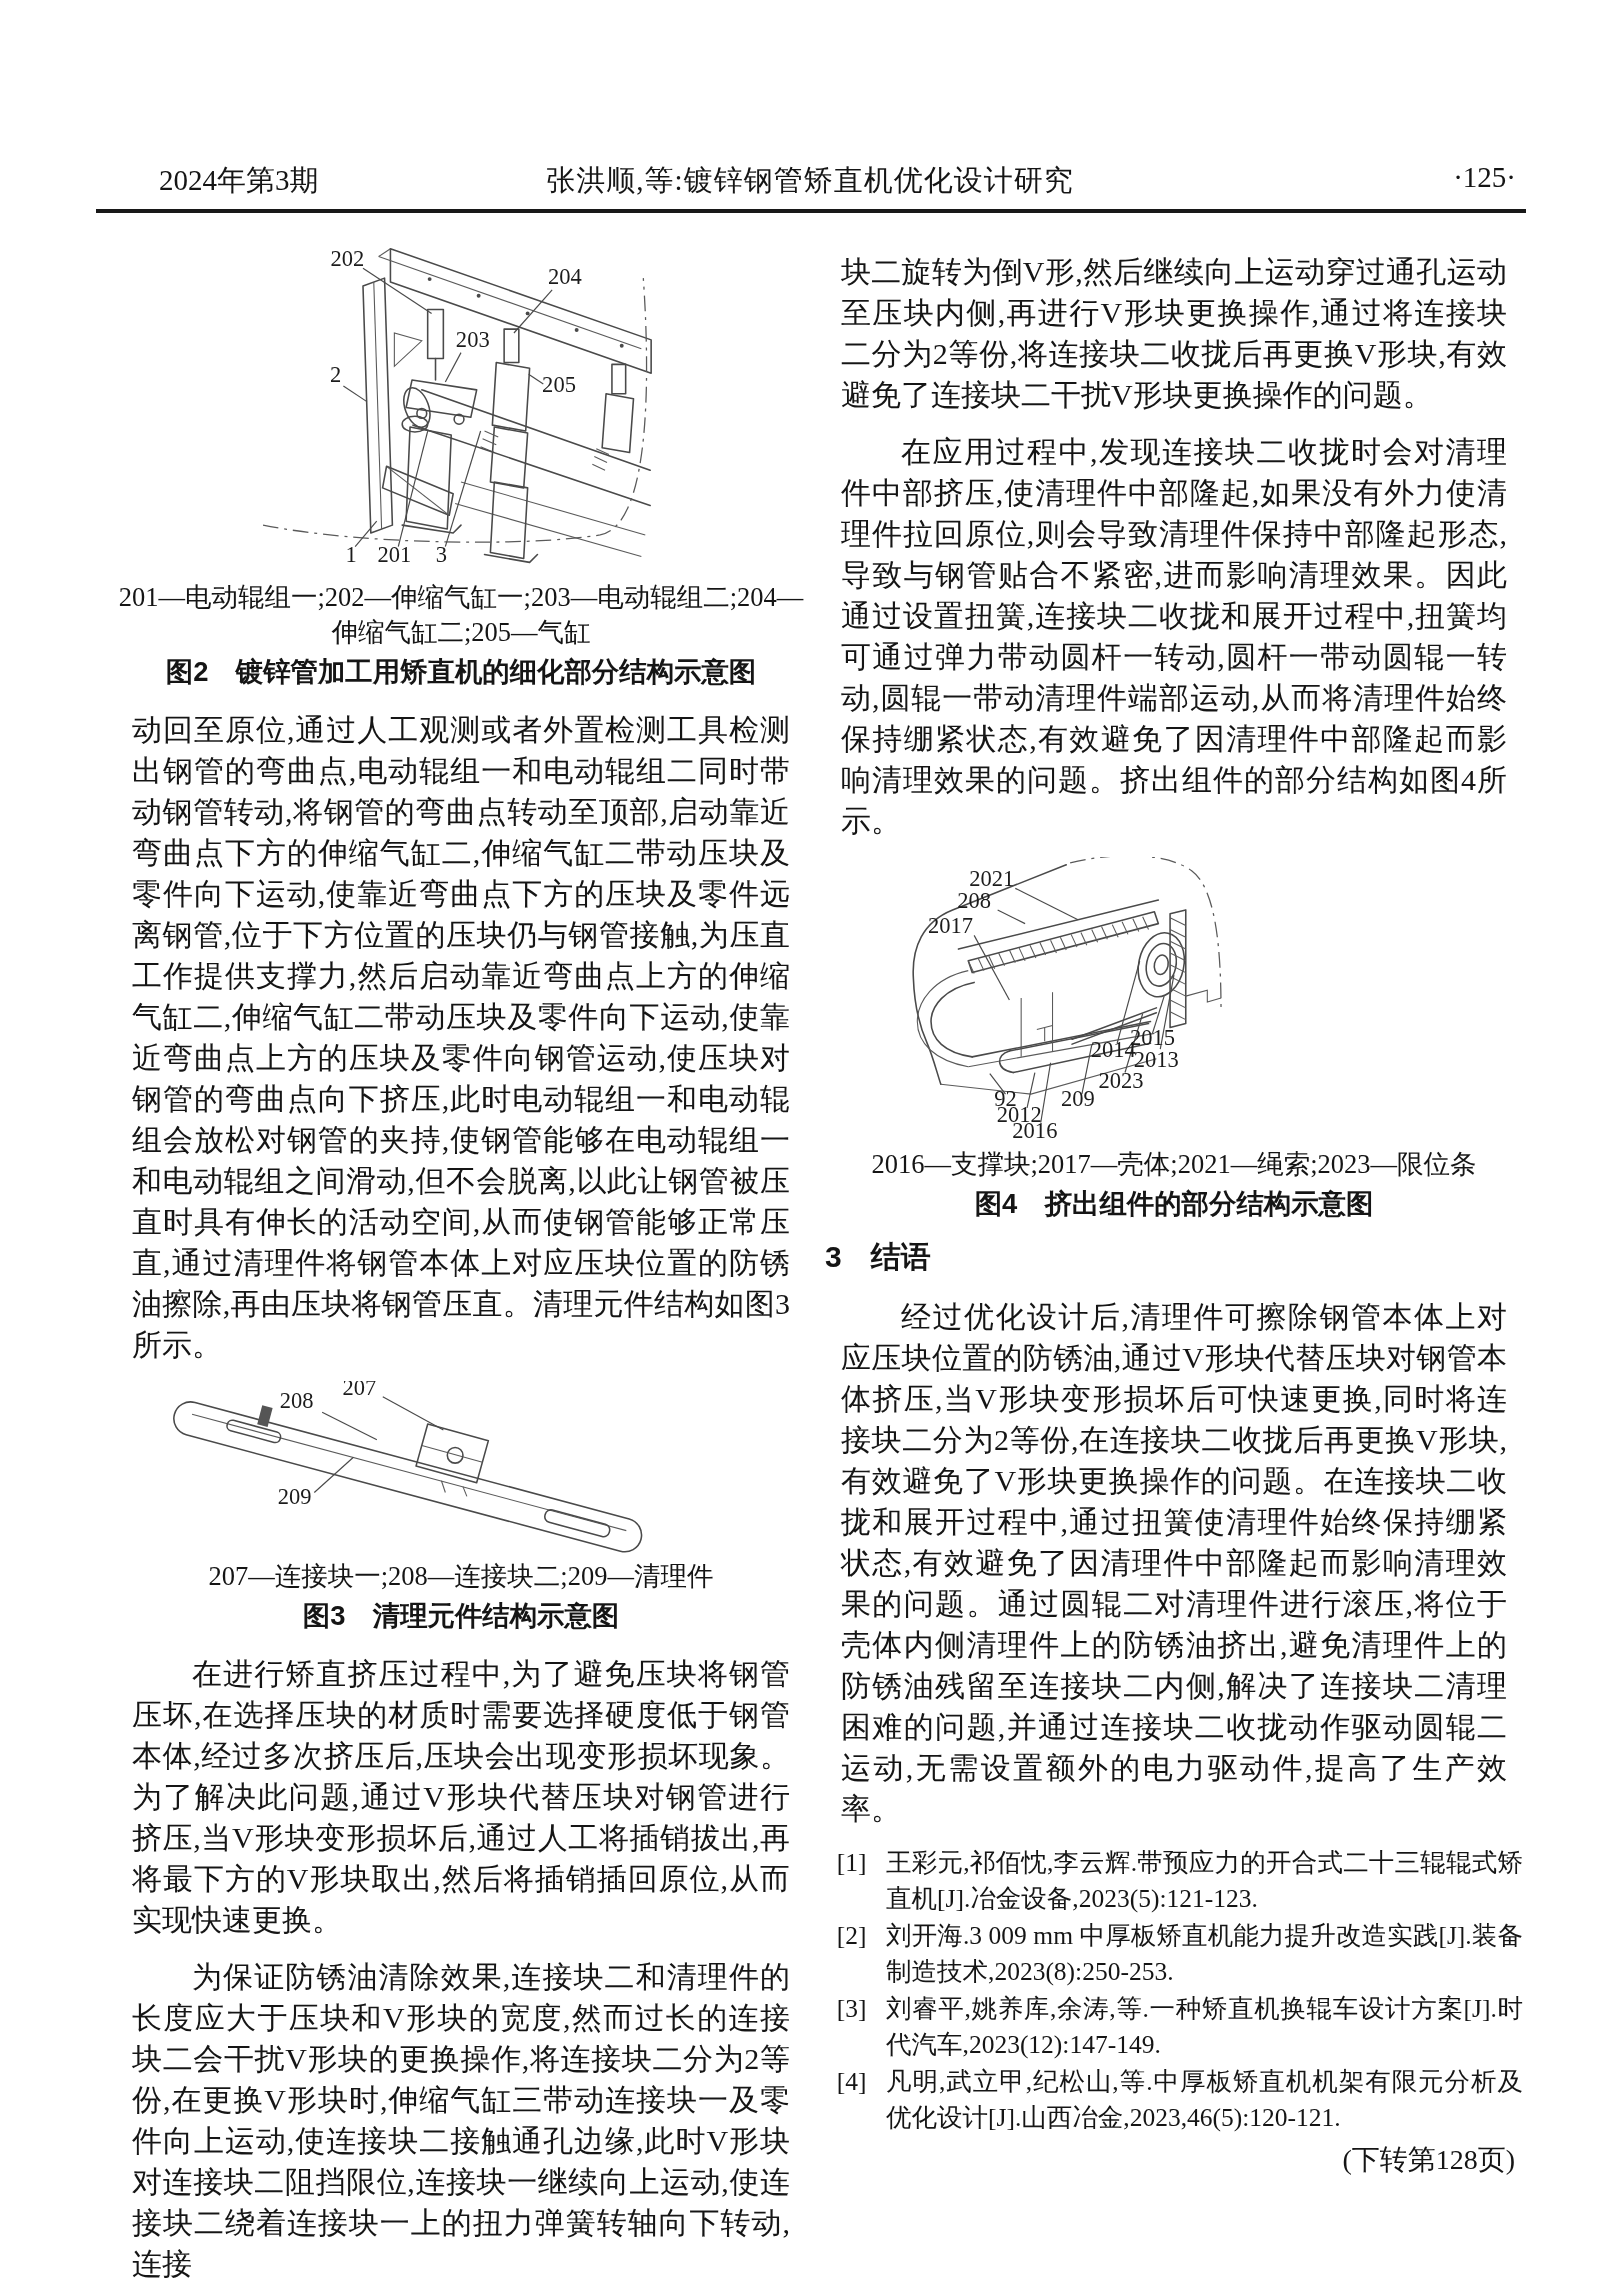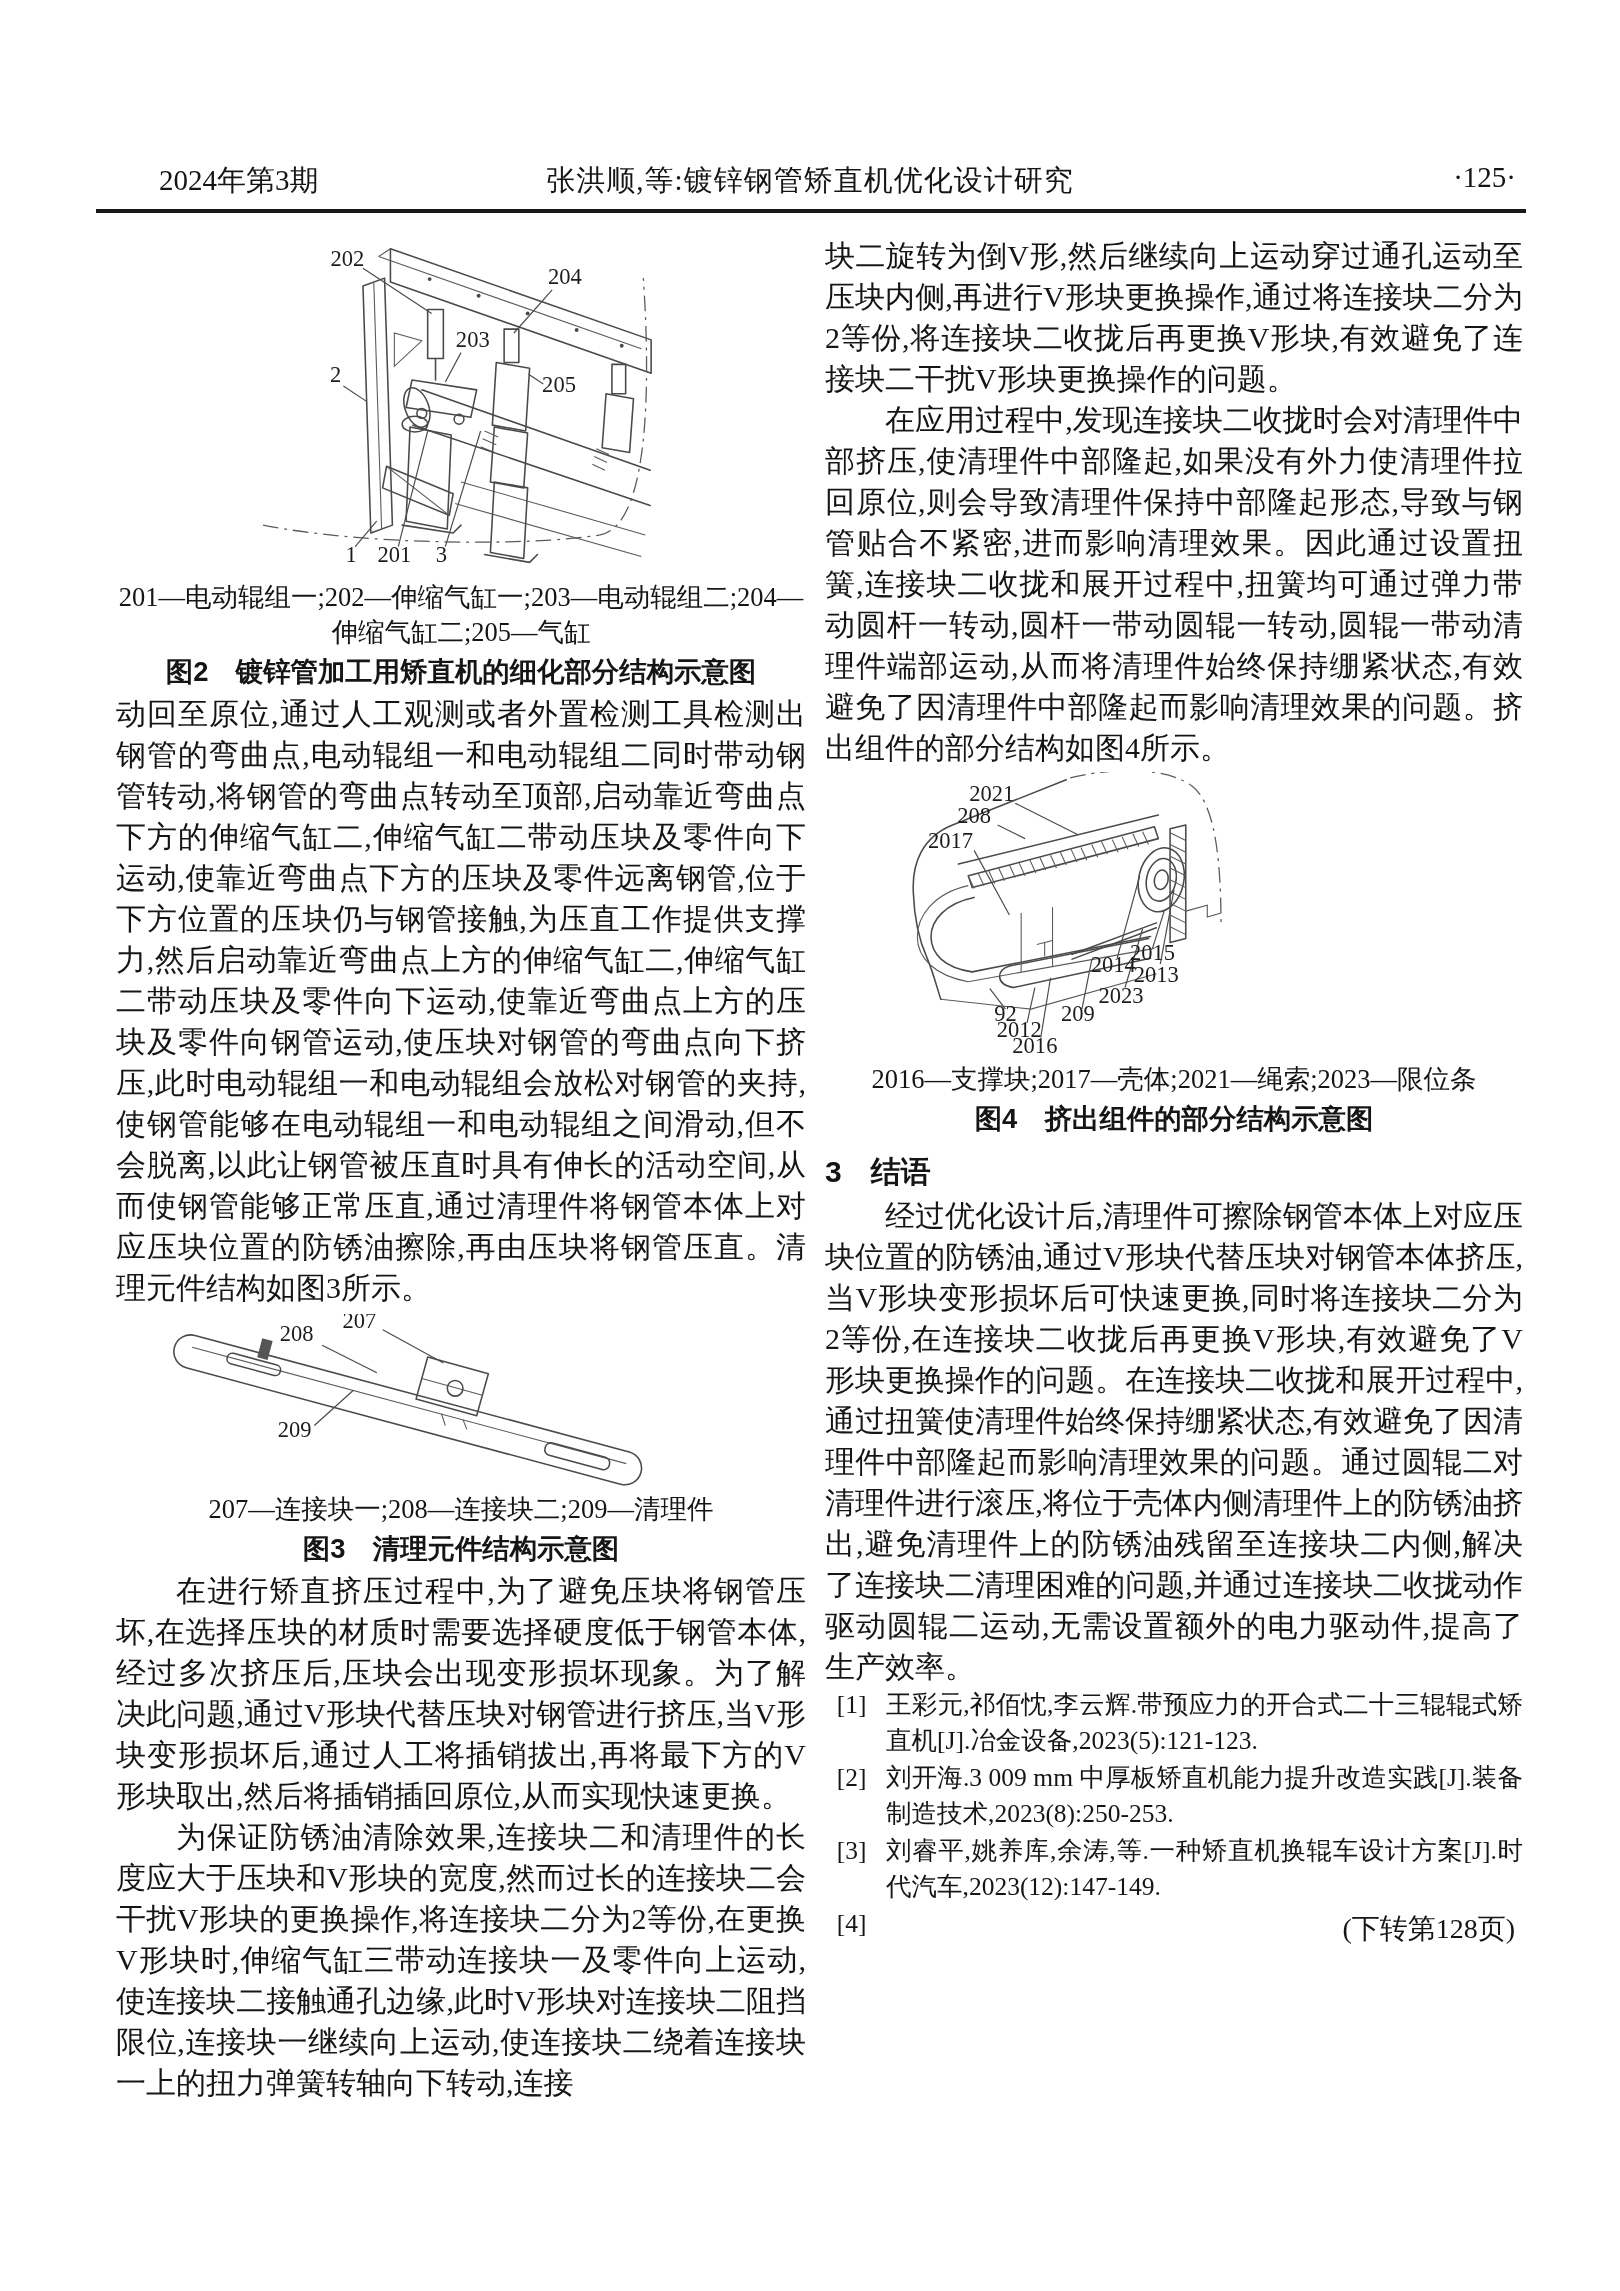--- a/index.html
+++ b/index.html
@@ -10,21 +10,21 @@
   }
   
   .hdr-issue{position:absolute;left:116px;top:161px;font-size:29px;margin-left:43px;}
   .hdr-title{position:absolute;left:0;right:0;top:161px;text-align:center;font-size:29px;letter-spacing:1px;}
   .hdr-page{position:absolute;right:104px;top:161px;font-size:29px;}
   .hdr-rule{position:absolute;left:96px;right:94px;top:209px;height:3.9px;background:#181818;}
   
   .col{position:absolute;top:235px;}
   .col-left{left:116px;width:690px;}
   .col-right{left:825px;width:698px;}
-  .para{font-size:30px;line-height:41px;text-align:justify;word-break:break-all;margin:0;}
+  .para{font-size:30px;line-height:41px;text-align:justify;word-break:break-all;margin:16px;}
   .indent{text-indent:2em;}
   .figcap{font-size:26.5px;line-height:35px;text-align:center;}
   .figtitle{font-family:"Liberation Sans","DejaVu Sans",sans-serif;font-weight:700;
     font-size:27.4px;line-height:43px;text-align:center;}
   .sechead{font-family:"Liberation Sans","DejaVu Sans",sans-serif;font-weight:700;
     font-size:30px;line-height:47px;margin:8px 0 0 0;}
   .secnum{margin-right:29px;}
   .refhead{font-family:"Liberation Sans","DejaVu Sans",sans-serif;font-weight:700;
     font-size:26.5px;line-height:43px;text-align:center;margin-top:2px;}
   .ref{position:relative;padding-left:61px;font-size:25.5px;line-height:36px;
@@ -238,19 +238,20 @@
     <div class="ref">
       <span class="refmark">[2]</span>
       <span>刘开海.3 009 mm 中厚板矫直机能力提升改造实践[J].装备制造技术,2023(8):250-253.</span>
     </div>
     <div class="ref">
       <span class="refmark">[3]</span>
       <span>刘睿平,姚养库,余涛,等.一种矫直机换辊车设计方案[J].时代汽车,2023(12):147-149.</span>
     </div>
     <div class="ref">
       <span class="refmark">[4]</span>
+      <span>凡明,武立甲,纪松山,等.中厚板矫直机机架有限元分析及优化设计[J].山西冶金,2023,46(5):120-121.</span>
     </div>
 
     <div class="edline">(下转第128页)</div>
   </div>
 
 </div>
 
 
 </body></html>

